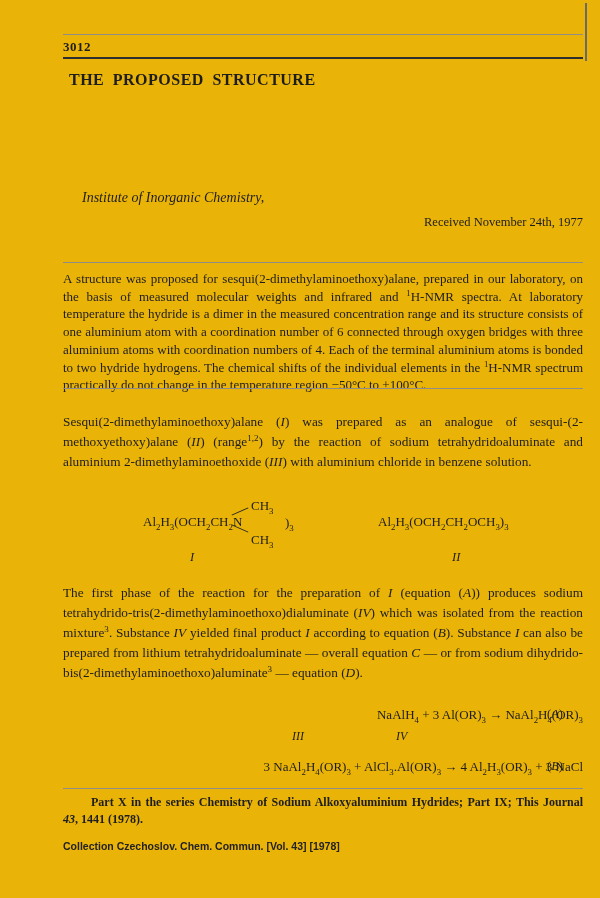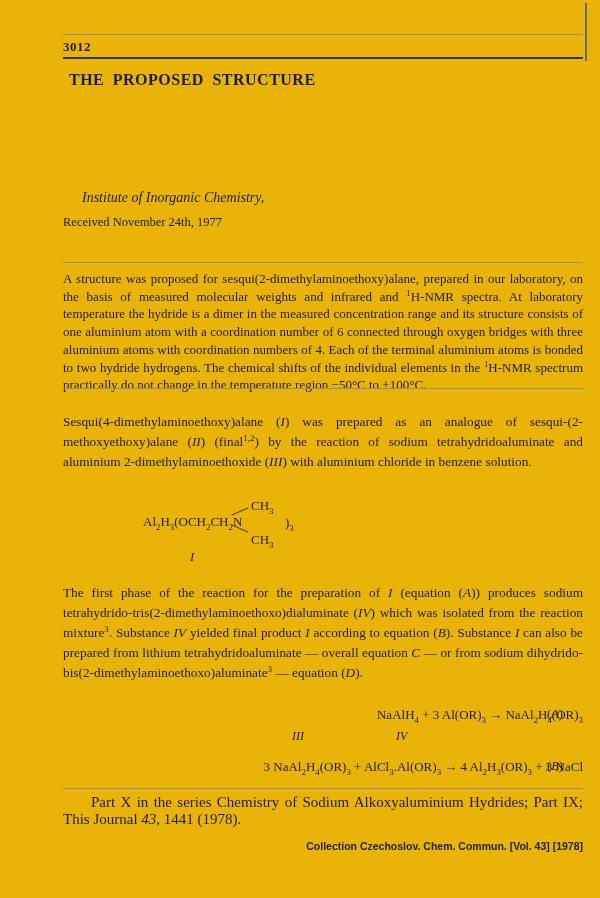--- a/index.html
+++ b/index.html
@@ -10,36 +10,36 @@
     font-family:"Liberation Serif", serif;
     overflow:hidden;
   }
   .rule { position:absolute; left:63px; width:520px; height:1px; background:#8d8d8d; }
   .rule.heavy { height:2px; background:#2f2f2f; }
   .pgnum { position:absolute; left:63px; top:39px; font-size:13px; font-weight:bold; letter-spacing:.5px; }
   .title { position:absolute; left:69px; top:70px; font-size:16px; font-weight:bold; letter-spacing:.5px; word-spacing:4px; line-height:19px; }
   .authors { position:absolute; left:64px; top:126px; font-size:13px; }
   .sc { font-variant:small-caps; letter-spacing:.4px; }
   .affil { position:absolute; left:82px; top:150px; font-size:14px; font-style:italic; line-height:16.5px;margin-top:40px; }
-  .received { position:absolute; left:63px; top:215px; width:520px; text-align:left; font-size:12.5px; }
+  .received { position:absolute; left:63px; top:215px; width:520px; text-align:right; font-size:12.5px; }
   .abstract { position:absolute; left:63px; top:270px; width:520px; font-size:13px; line-height:17.7px; text-align:justify; }
   .para { position:absolute; left:63px; width:520px; font-size:13.3px; line-height:20px; text-align:justify; }
   sup { font-size:68%; line-height:0; vertical-align:super; }
   sub { font-size:68%; line-height:0; vertical-align:sub; }
   .formula { position:absolute; font-size:13px;text-align:right; }
   .f-part { position:absolute; white-space:nowrap; }
   .f-bond { position:absolute; width:18px; height:1px; background:#2a2a2a; }
   .f-bond.up { transform:rotate(-24deg); }
   .f-bond.down { transform:rotate(24deg); }
   .f-label { position:absolute; font-style:italic; font-size:12.5px; }
   .eq { position:absolute; left:63px; width:520px; text-align:right; font-size:13px; white-space:nowrap; }
   .eq-tag { position:absolute; right:20px; top:0; font-size:12.5px; }
   .eq-under { position:absolute; font-style:italic; font-size:12px; }
-  .footnote { position:absolute; left:63px; top:794px; width:520px; font-size:15px; line-height:16.5px; text-align:justify; text-indent:28px; }
-  .footer { position:absolute; left:63px; top:840px; width:520px; text-align:right; font-family:"Liberation Sans", sans-serif; font-weight:bold; font-size:10.5px; color:#222; }
+  .footnote { position:absolute; left:63px; top:794px; width:520px; font-size:12px; line-height:16.5px; text-align:justify; text-indent:28px;font-weight:bold; }
+  .footer { position:absolute; left:63px; top:840px; width:520px; text-align:left; font-family:"Liberation Sans", sans-serif; font-weight:bold; font-size:10.5px; color:#222; }
   .edge-mark { position:absolute; left:585px; top:3px; width:2px; height:58px; background:#6a6a6a; }
 </style>
 </head>
 <body>
 
 <div class="page">
 
   <div class="rule" style="top:34px"></div>
   <div class="pgnum">3012</div>
   <div class="rule heavy" style="top:57px"></div>
@@ -52,32 +52,36 @@
   <div class="affil">
     <div>Institute of Inorganic Chemistry,</div>
   </div>
 
   <div class="received">Received November 24th, 1977</div>
 
   <div class="rule" style="top:262px"></div>
   <div class="abstract"><span>A structure was proposed for sesqui(2-dimethylaminoethoxy)alane, prepared in our laboratory, on the basis of measured molecular weights and infrared and </span><sup>1</sup><span>H-NMR spectra. At laboratory temperature the hydride is a dimer in the measured concentration range and its structure consists of one aluminium atom with a coordination number of 6 connected through oxygen bridges with three aluminium atoms with coordination numbers of 4. Each of the terminal aluminium atoms is bonded to two hydride hydrogens. The chemical shifts of the individual elements in the </span><sup>1</sup><span>H-NMR spectrum practically do not change in the temperature region −50°C to +100°C.</span></div>
   <div class="rule" style="top:388px"></div>
 
-  <div class="para" style="top:412px"><span>Sesqui(4-dimethylaminoethoxy)alane (</span><i>I</i><span>) was prepared as an analogue of sesqui-(2-methoxyethoxy)alane (</span><i>II</i><span>) (final</span><sup>1,2</sup><span>) by the reaction of sodium tetrahydridoaluminate and aluminium 2-dimethylaminoethoxide (</span><i>III</i><span>) with aluminium chloride in benzene solution.</span></div>
+  <div class="para" style="top:412px"><span>Sesqui(2-dimethylaminoethoxy)alane (</span><i>I</i><span>) was prepared as an analogue of sesqui-(2-methoxyethoxy)alane (</span><i>II</i><span>) (range</span><sup>1,2</sup><span>) by the reaction of sodium tetrahydridoaluminate and aluminium 2-dimethylaminoethoxide (</span><i>III</i><span>) with aluminium chloride in benzene solution.</span></div>
 
   <div class="formula" style="left:133px; top:498px; width:185px; height:68px">
     <span class="f-part" style="left:118px; top:0"><span>CH</span><sub>3</sub></span>
     <span class="f-bond up" style="left:98px; top:13px"></span>
     <span class="f-part" style="left:10px; top:16px"><span>Al</span><sub>2</sub><span>H</span><sub>3</sub><span>(OCH</span><sub>2</sub><span>CH</span><sub>2</sub><span>N</span></span>
     <span class="f-part" style="left:152px; top:17px"><span>)</span><sub>3</sub></span>
     <span class="f-bond down" style="left:98px; top:30px"></span>
     <span class="f-part" style="left:118px; top:34px"><span>CH</span><sub>3</sub></span>
     <span class="f-label" style="left:57px; top:52px">I</span>
   </div>
 
+  <div class="formula" style="left:378px; top:514px; width:160px; height:56px">
+    <span class="f-part" style="left:0; top:0"><span>Al</span><sub>2</sub><span>H</span><sub>3</sub><span>(OCH</span><sub>2</sub><span>CH</span><sub>2</sub><span>OCH</span><sub>3</sub><span>)</span><sub>3</sub></span>
+    <span class="f-label" style="left:74px; top:36px">II</span>
+  </div>
 
   <div class="para" style="top:583px"><span>The first phase of the reaction for the preparation of </span><i>I</i><span> (equation (</span><i>A</i><span>)) produces sodium tetrahydrido-tris(2-dimethylaminoethoxo)dialuminate (</span><i>IV</i><span>) which was isolated from the reaction mixture</span><sup>3</sup><span>. Substance </span><i>IV</i><span> yielded final product </span><i>I</i><span> according to equation (</span><i>B</i><span>). Substance </span><i>I</i><span> can also be prepared from lithium tetrahydridoaluminate — overall equation </span><i>C</i><span> — or from sodium dihydrido-bis(2-dimethylaminoethoxo)aluminate</span><sup>3</sup><span> — equation (</span><i>D</i><span>).</span></div>
 
   <div class="eq" style="top:707px">
     <span><span>NaAlH</span><sub>4</sub><span> + 3 Al(OR)</span><sub>3</sub><span>  →  NaAl</span><sub>2</sub><span>H</span><sub>4</sub><span>(OR)</span><sub>3</sub></span>
     <span class="eq-tag"><span>(</span><i>A</i><span>)</span></span>
   </div>
   <span class="eq-under" style="left:292px; top:729px">III</span>
   <span class="eq-under" style="left:396px; top:729px">IV</span>
 

